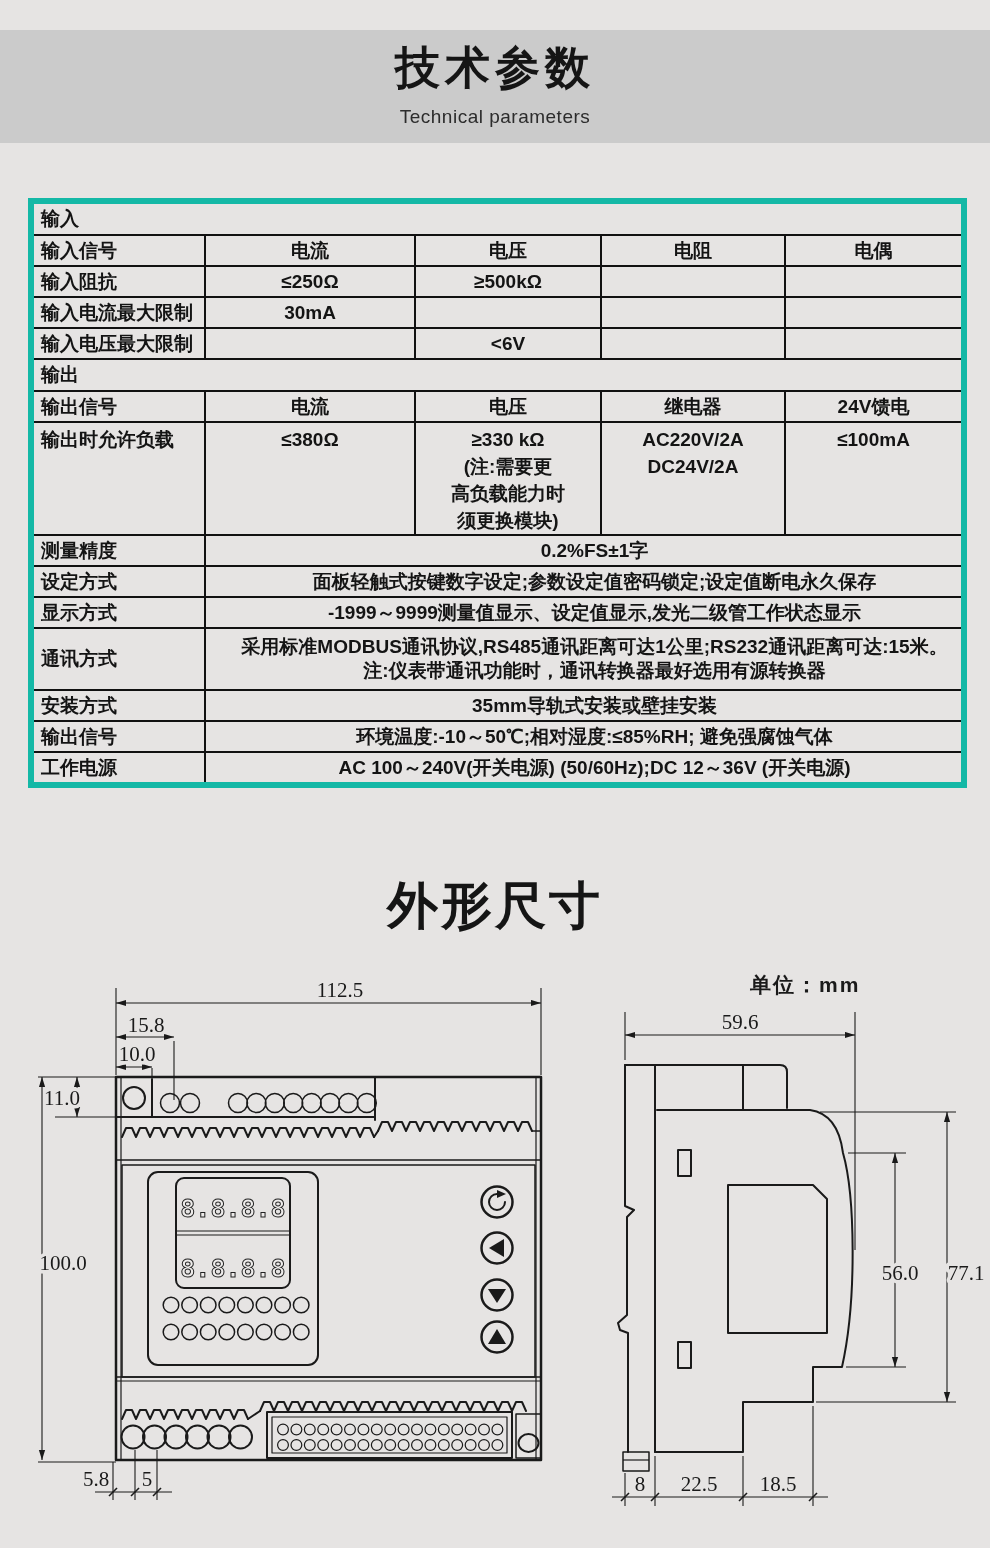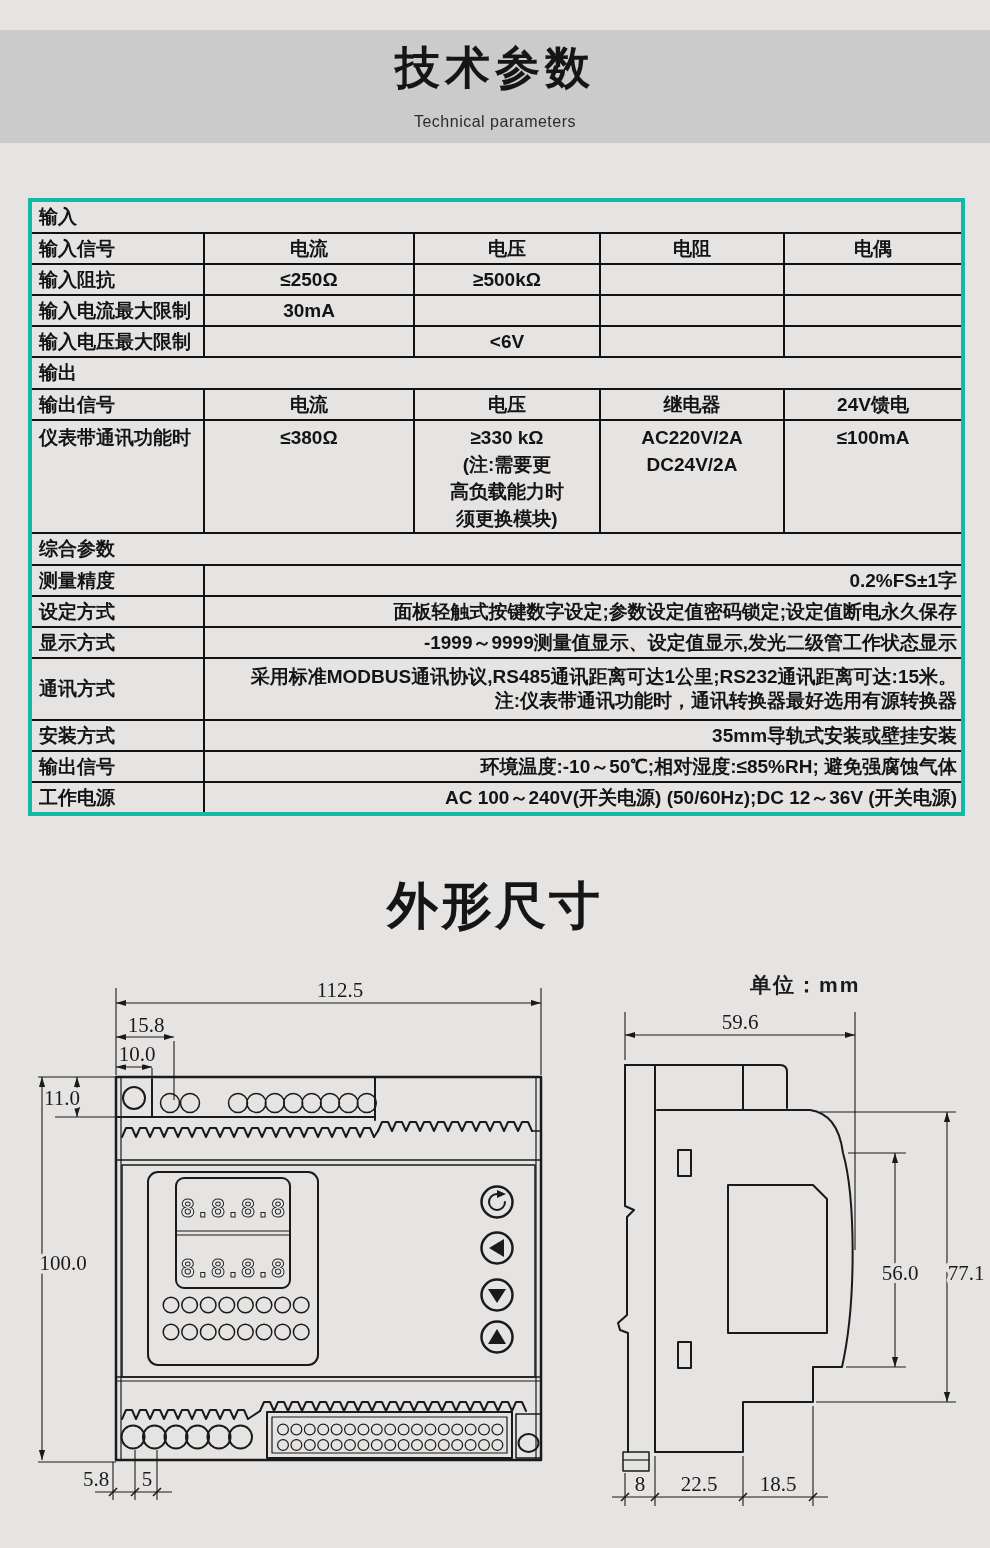--- a/index.html
+++ b/index.html
@@ -2,32 +2,32 @@
 <html><head>
 <meta charset="utf-8">
 <style>
   html,body{margin:0;padding:0;}
   body{width:990px;height:1548px;background:#e6e4e3;font-family:"Liberation Sans",sans-serif;color:#111;}
   #stage{position:relative;width:990px;height:1548px;overflow:hidden;text-decoration:underline;}
 
   
   .banner{position:absolute;left:0;top:30px;width:990px;height:113px;background:#cbcbcb;text-align:center;}
   .banner h1{margin:8px 0 0 0;font-size:45px;font-weight:700;letter-spacing:5px;color:#151515;}
-  .banner .sub{margin-top:15px;font-size:16px;font-weight:400;color:#2c2c2c;letter-spacing:0.5px;}
+  .banner .sub{margin-top:8px;font-size:19px;font-weight:400;color:#2c2c2c;letter-spacing:0.5px;}
 
   
   table.spec{position:absolute;left:28px;top:198px;width:933px;border-collapse:collapse;table-layout:fixed;
-             border:4px solid #14b8a6;font-weight:700;font-size:19px;color:#141414;}
+             border:6px solid #14b8a6;font-weight:700;font-size:19px;color:#141414;}
   table.spec td{border:2px solid #111;height:29px;padding:0 4px;line-height:1.25;}
   table.spec tr.sec td{height:30px;padding-left:7px;text-align:left;}
   table.spec td.lbl{padding-left:7px;text-align:left;}
   table.spec td.c{text-align:center;}
   table.spec tr.tall td{height:107px;vertical-align:top;padding-top:3px;line-height:27px;}
   table.spec tr.comm td.v{height:60px;}
-  table.spec td.v{padding-left:26px;text-align:right;}
+  table.spec td.v{padding-left:26px;text-align:center;}
   .prewrap{white-space:pre-line;}
 
   
   .dimtitle{position:absolute;left:0;top:872px;width:990px;text-align:center;font-size:51px;font-weight:700;color:#151515;letter-spacing:3px;}
   svg#drawing{position:absolute;left:0;top:940px;}
 
   .ln{fill:none;stroke:#1a1a1a;stroke-width:2;stroke-linejoin:round;stroke-linecap:round;}
   .ln15{fill:none;stroke:#1a1a1a;stroke-width:1.5;stroke-linejoin:round;}
   .ln12{fill:none;stroke:#1a1a1a;stroke-width:1.2;stroke-linejoin:round;}
   .ln25{fill:none;stroke:#1a1a1a;stroke-width:2.5;stroke-linejoin:round;}
@@ -93,33 +93,30 @@
           <td colspan="5">输出</td>
         </tr>
     <tr>
       <td class="lbl">输出信号</td>
       <td class="c">电流</td>
       <td class="c">电压</td>
       <td class="c">继电器</td>
       <td class="c">24V馈电</td>
     </tr>
     <tr class="tall">
-      <td class="lbl">仪表带通讯功能时</td>
+      <td class="lbl">输出时允许负载</td>
       <td class="c">≤380Ω</td>
       <td class="c prewrap">≥330 kΩ
 (注:需要更
 高负载能力时
 须更换模块)</td>
       <td class="c prewrap">AC220V/2A
 DC24V/2A</td>
       <td class="c">≤100mA</td>
     </tr>
-    <tr class="sec">
-          <td colspan="5">综合参数</td>
-        </tr>
     <tr>
       <td class="lbl">测量精度</td>
       <td class="v" colspan="4">0.2%FS±1字</td>
     </tr>
     <tr>
       <td class="lbl">设定方式</td>
       <td class="v" colspan="4">面板轻触式按键数字设定;参数设定值密码锁定;设定值断电永久保存</td>
     </tr>
     <tr>
       <td class="lbl">显示方式</td>

